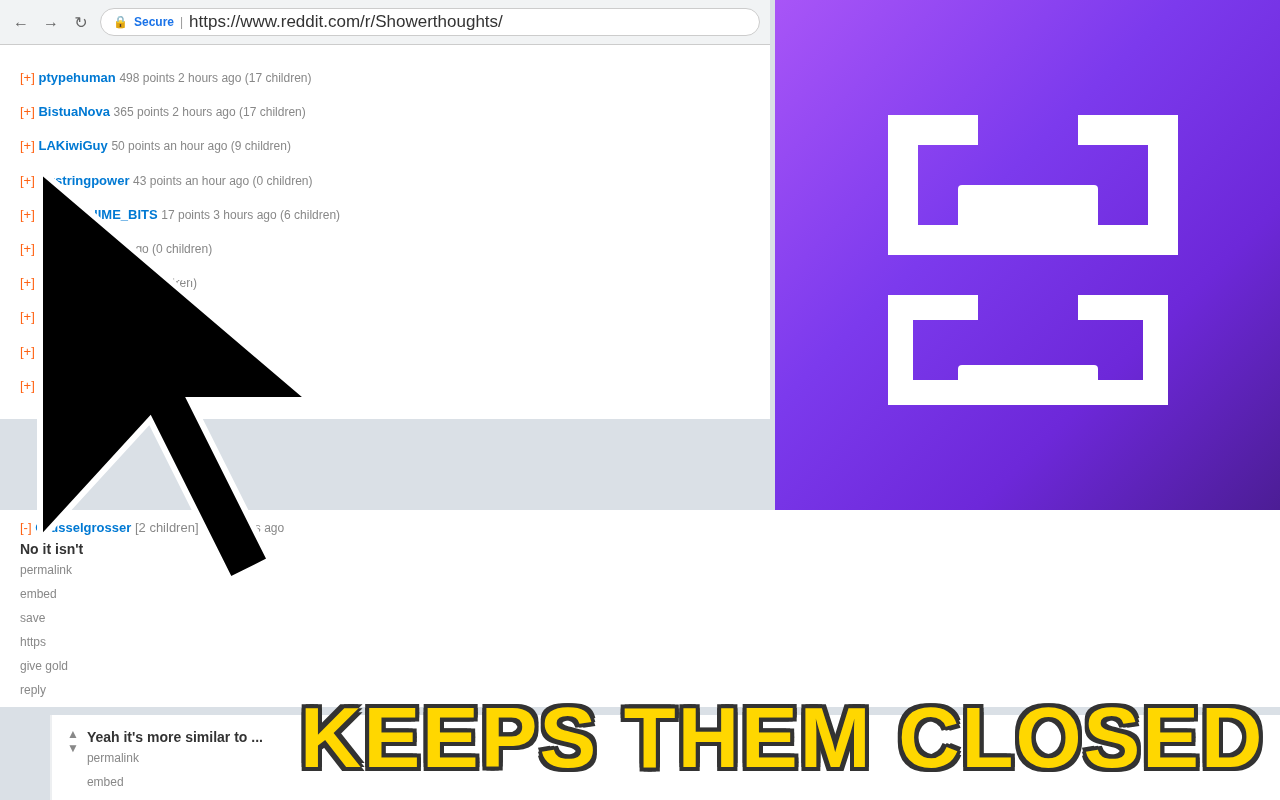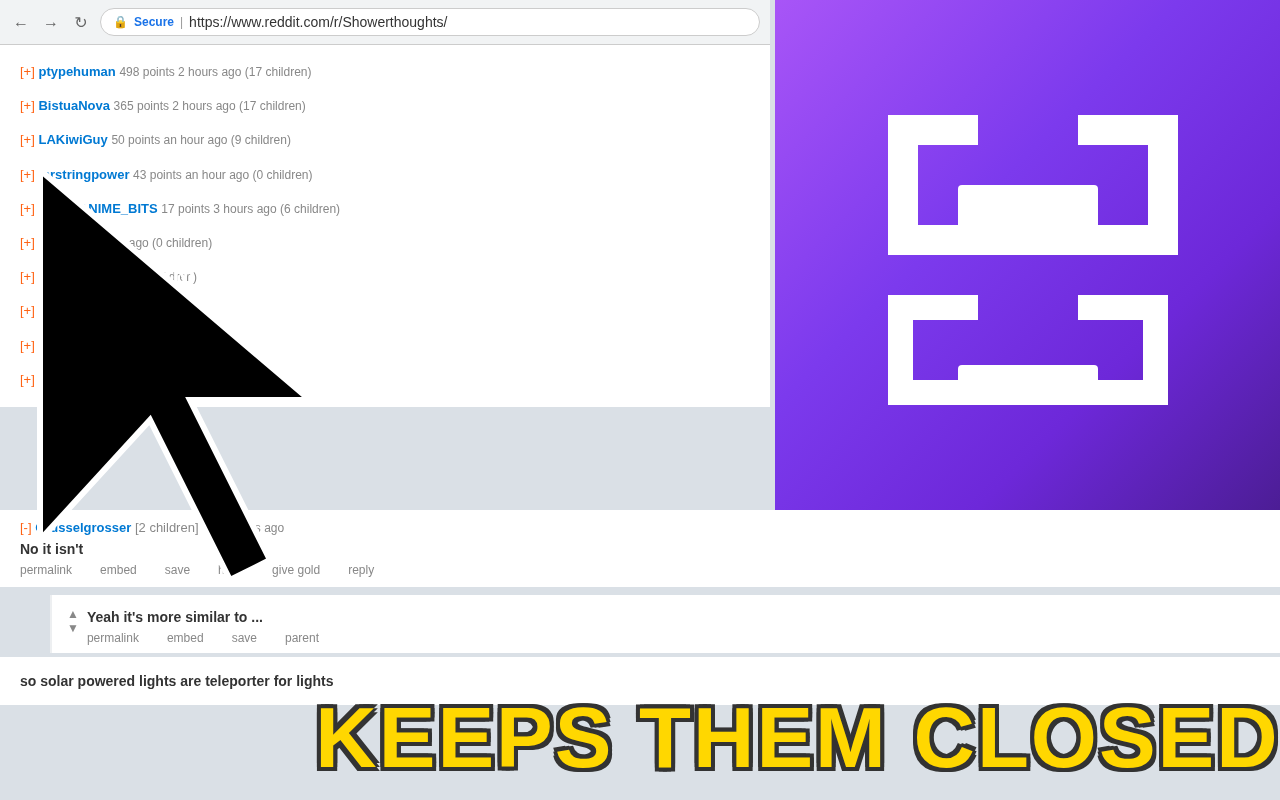--- a/index.html
+++ b/index.html
@@ -59,36 +59,36 @@
       color: #1a73e8;
       font-size: 12px;
       font-weight: bold;
     }
     .separator {
       color: #999;
       font-size: 12px;
     }
     .url-text {
       color: #333;
-      font-size: 14px;
+      font-size: 17px;
     }
 
     
     .reddit-area {
       position: absolute;
       top: 45px;
       left: 0;
       width: 770px;
       height: 755px;
       background: #dae0e6;
       overflow: hidden;
     }
 
     .comment-list {
-      padding: 10px 20px;
+      padding: 16px 20px;
       background: white;
       margin: 0;
     }
 
     .comment-row {
       padding: 8px 0;
       font-size: 13px;
       color: #888;
       line-height: 1.4;
     }
@@ -200,22 +200,23 @@
       font-size: 14px;
       color: #333;
       margin: 6px 0;
       font-weight: bold;
     }
 
     .comment-actions {
       font-size: 12px;
       color: #888;
       display: flex;
-      gap: 28px;
+      gap: 10px;
       margin-top: 4px;
+      flex-direction: column;
     }
 
     .comment-action-link {
       color: #888;
       cursor: pointer;
     }
 
     .comment-child {
       margin-left: 50px;
       border-left: 2px solid #edeff1;
@@ -234,23 +235,23 @@
       color: #888;
       font-size: 12px;
       float: left;
       margin-top: 4px;
     }
 
     
     .keeps-them-closed {
       position: absolute;
       bottom: 20px;
-      left: 315px;
+      left: 300px;
       right: 0;
-      text-align: center;
+      text-align: left;
       z-index: 30;
       pointer-events: none;
     }
 
     .keeps-text {
       font-size: 85px;
       font-weight: 900;
       color: #FFD700;
       font-family: Arial Black, Impact, sans-serif;
       text-shadow:

